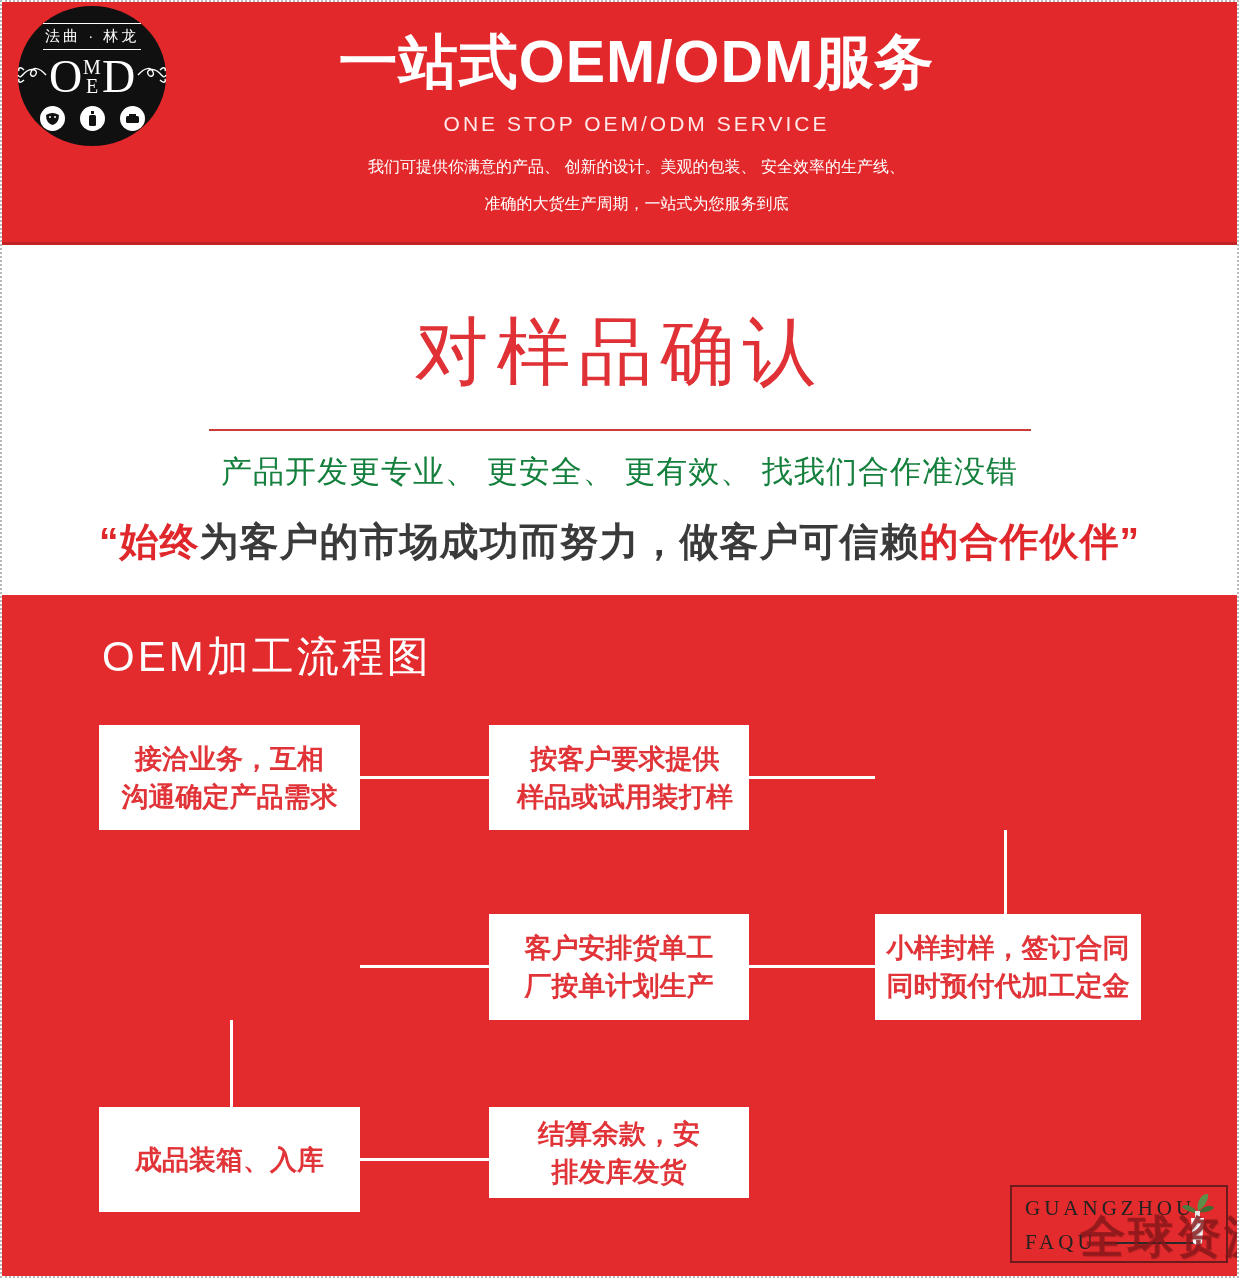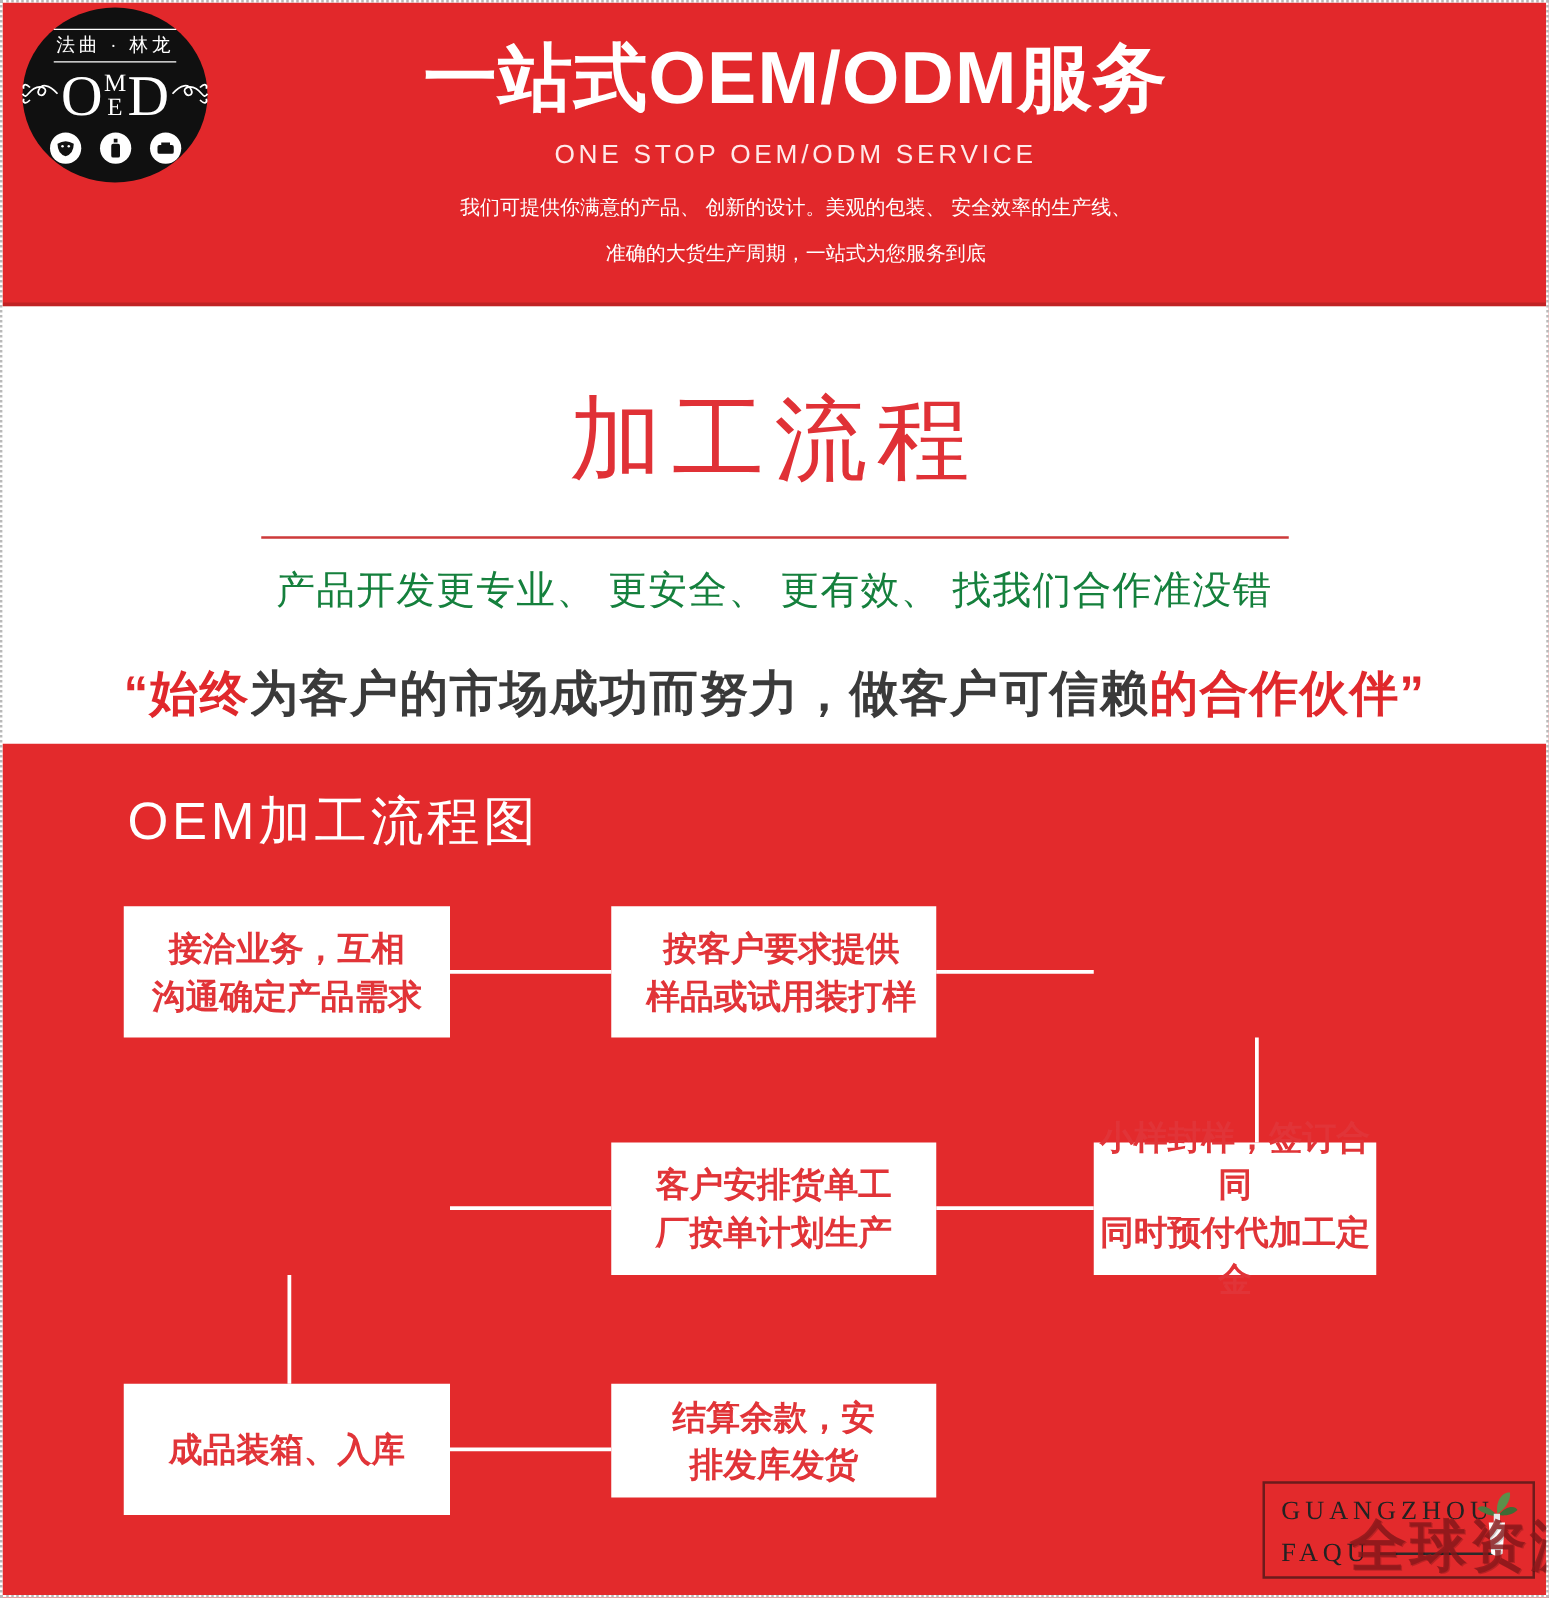--- a/index.html
+++ b/index.html
@@ -37,36 +37,36 @@
   .header-title { text-align:center; font-size:59px; font-weight:bold; color:#fff;
     padding-top:21px; letter-spacing:1px; }
   .header-subtitle { text-align:center; font-size:21px; color:#ffe9e9; letter-spacing:3px; margin-top:9px; }
   .header-desc { text-align:center; font-size:16px; color:#fff; line-height:37px; margin-top:12px; }
 
   
   .white-section { height:350px; background:#fff; text-align:center; }
   .process-title { display:inline-block; font-size:74px; color:#e03136; letter-spacing:8px; margin-top:58px; }
   .process-rule { width:822px; height:2px; background:#cd3a3a; margin:26px auto 0; }
   .process-tagline { font-size:31px; color:#15803d; margin-top:20px; letter-spacing:1px; }
-  .process-quote { font-size:39px; font-weight:bold; color:#3a3a3a; margin-top:35px; letter-spacing:1px; }
+  .process-quote { font-size:39px; font-weight:bold; color:#3a3a3a; margin-top:22px; letter-spacing:1px; }
   .q-red { color:#e0282c; }
 
   
   .flow-section { height:685px; background:#e32a2c; position:relative; }
   .flow-heading { position:absolute; left:100px; top:34px; font-size:42px; color:#fff; letter-spacing:3px; }
 
   .box { position:absolute; background:#fff; display:flex; align-items:center; justify-content:center;
     text-align:center; }
   .box-text { color:#e13438; font-weight:bold; font-size:27px; line-height:38px; white-space:pre-line; }
   .b1 { left:97px;  top:130px; width:261px; height:105px; }
   .b2 { left:487px; top:130px; width:260px; height:105px;padding-left:12px; }
   .b3 { left:873px; top:130px; width:262px; height:105px; }
   .b4 { left:97px;  top:319px; width:261px; height:106px; }
   .b5 { left:487px; top:319px; width:260px; height:106px; }
-  .b6 { left:873px; top:319px; width:226px; height:106px; }
+  .b6 { left:873px; top:319px; width:266px; height:106px; }
   .b7 { left:97px;  top:512px; width:261px; height:105px; }
   .b8 { left:487px; top:512px; width:260px; height:91px; }
 
   .conn { position:absolute; background:#fff; }
   .c1 { left:358px; top:181px; width:129px; height:3px; }
   .c2 { left:747px; top:181px; width:126px; height:3px; }
   .c3 { left:1002px; top:235px; width:3px; height:84px; }
   .c4 { left:358px; top:370px; width:129px; height:3px; }
   .c5 { left:747px; top:370px; width:126px; height:3px; }
   .c6 { left:228px; top:425px; width:3px; height:87px; }
@@ -132,21 +132,21 @@
 
   <div class="header-title">一站式OEM/ODM服务</div>
   <div class="header-subtitle">ONE STOP OEM/ODM SERVICE</div>
   <div class="header-desc">
     <div>我们可提供你满意的产品、 创新的设计。美观的包装、 安全效率的生产线、</div>
     <div>准确的大货生产周期，一站式为您服务到底</div>
   </div>
 </div>
 
 <div class="white-section">
-  <div class="process-title">加工流程</div>
+  <div class="process-title">对样品确认</div>
   <div class="process-rule"></div>
   <div class="process-tagline">产品开发更专业、 更安全、 更有效、 找我们合作准没错</div>
   <div class="process-quote">
     <span class="q-red">“</span><span class="q-red">始终</span><span>为客户的市场成功而努力，做客户可信赖</span><span class="q-red">的合作伙伴</span><span class="q-red">”</span>
   </div>
 </div>
 
 <div class="flow-section">
   <div class="flow-heading">OEM加工流程图</div>
 

